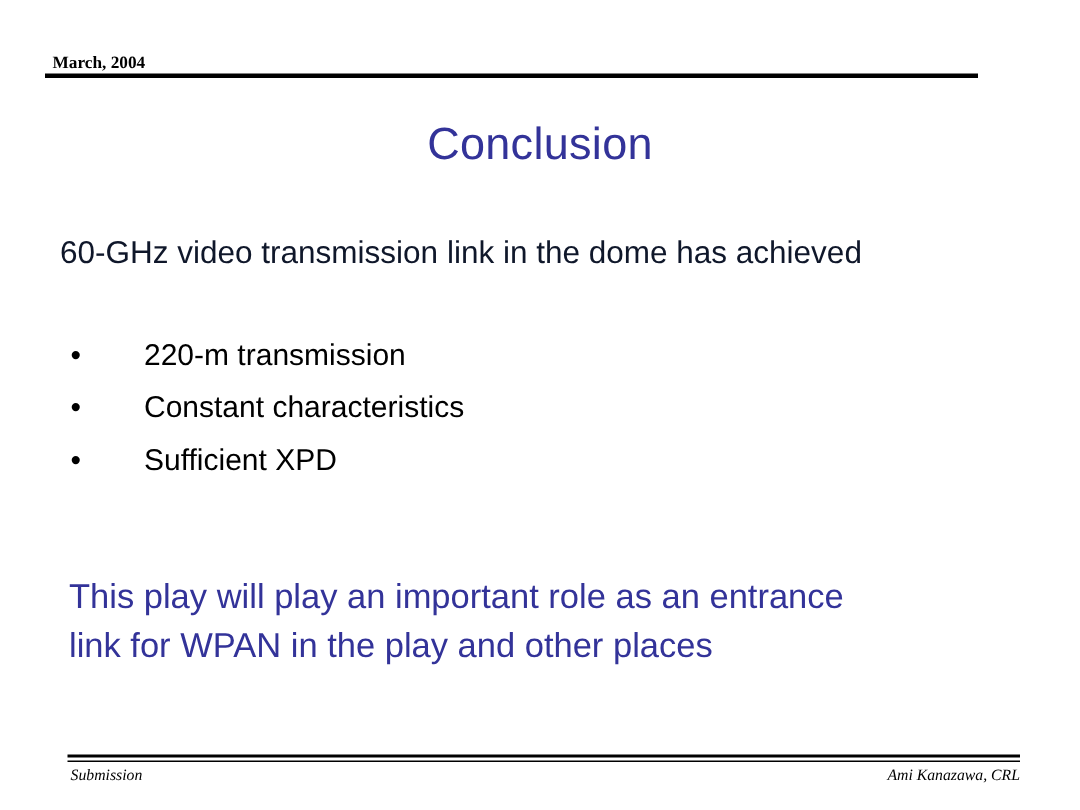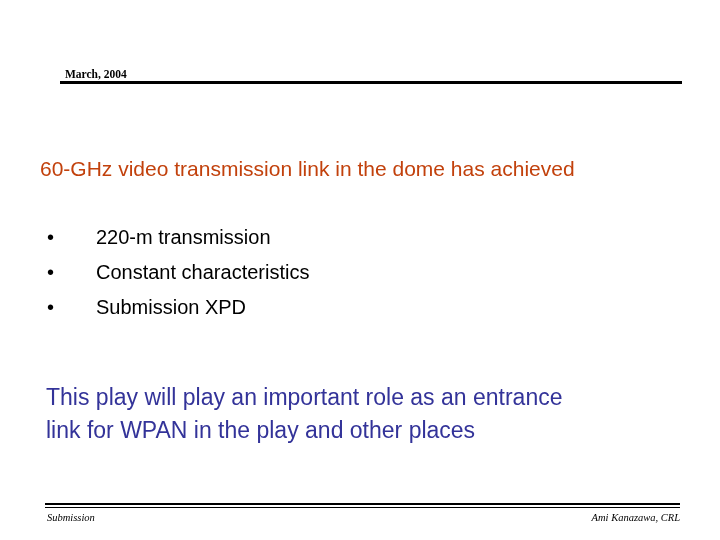--- a/index.html
+++ b/index.html
@@ -18,25 +18,24 @@
 
   .slide {
     position: absolute;
     inset: 0;
     background: #ffffff;
   }
 
   
   .header {
     position: absolute;
-    left: 60px;
+    left: 30px;
     top: 30px;
     width: 622px;
     height: 22px;
-    margin-top: 32px;
   }
   .header-rule {
     position: absolute;
     left: 0;
     bottom: 0;
     width: 100%;
     height: 3px;
     background: #000000;
   }
   .header-date,
@@ -66,21 +65,21 @@
     line-height: 36px;
   }
 
   
   .lead {
     position: absolute;
     left: 40px;
     top: 155px;
     width: 650px;
     font-size: 21px;
-    color: #c2410c;
+    color: #0f172a;
     line-height: 27px;
     white-space: nowrap;
   }
 
   .bullets {
     position: absolute;
     left: 40px;
     top: 224px;
     width: 620px;
   }
@@ -159,35 +158,36 @@
 </head>
 <body>
 
 <div class="slide">
 
   <div class="header">
     <div class="header-date">March, 2004</div>
     <div class="header-rule"></div>
   </div>
 
+  <div class="title">Conclusion</div>
 
   <div class="lead">60-GHz video transmission link in the dome has achieved</div>
 
   <div class="bullets">
     <div class="bullet-row">
       <span class="bullet-dot">•</span>
       <span class="bullet-text">220-m transmission</span>
     </div>
     <div class="bullet-row">
       <span class="bullet-dot">•</span>
       <span class="bullet-text">Constant characteristics</span>
     </div>
     <div class="bullet-row">
       <span class="bullet-dot">•</span>
-      <span class="bullet-text">Submission XPD</span>
+      <span class="bullet-text">Sufficient XPD</span>
     </div>
   </div>
 
   <div class="closing">
     <div class="closing-line">This play will play an important role as an entrance</div>
     <div class="closing-line">link for WPAN in the play and other places</div>
   </div>
 
   <div class="footer">
     <div class="footer-rule-thick"></div>

